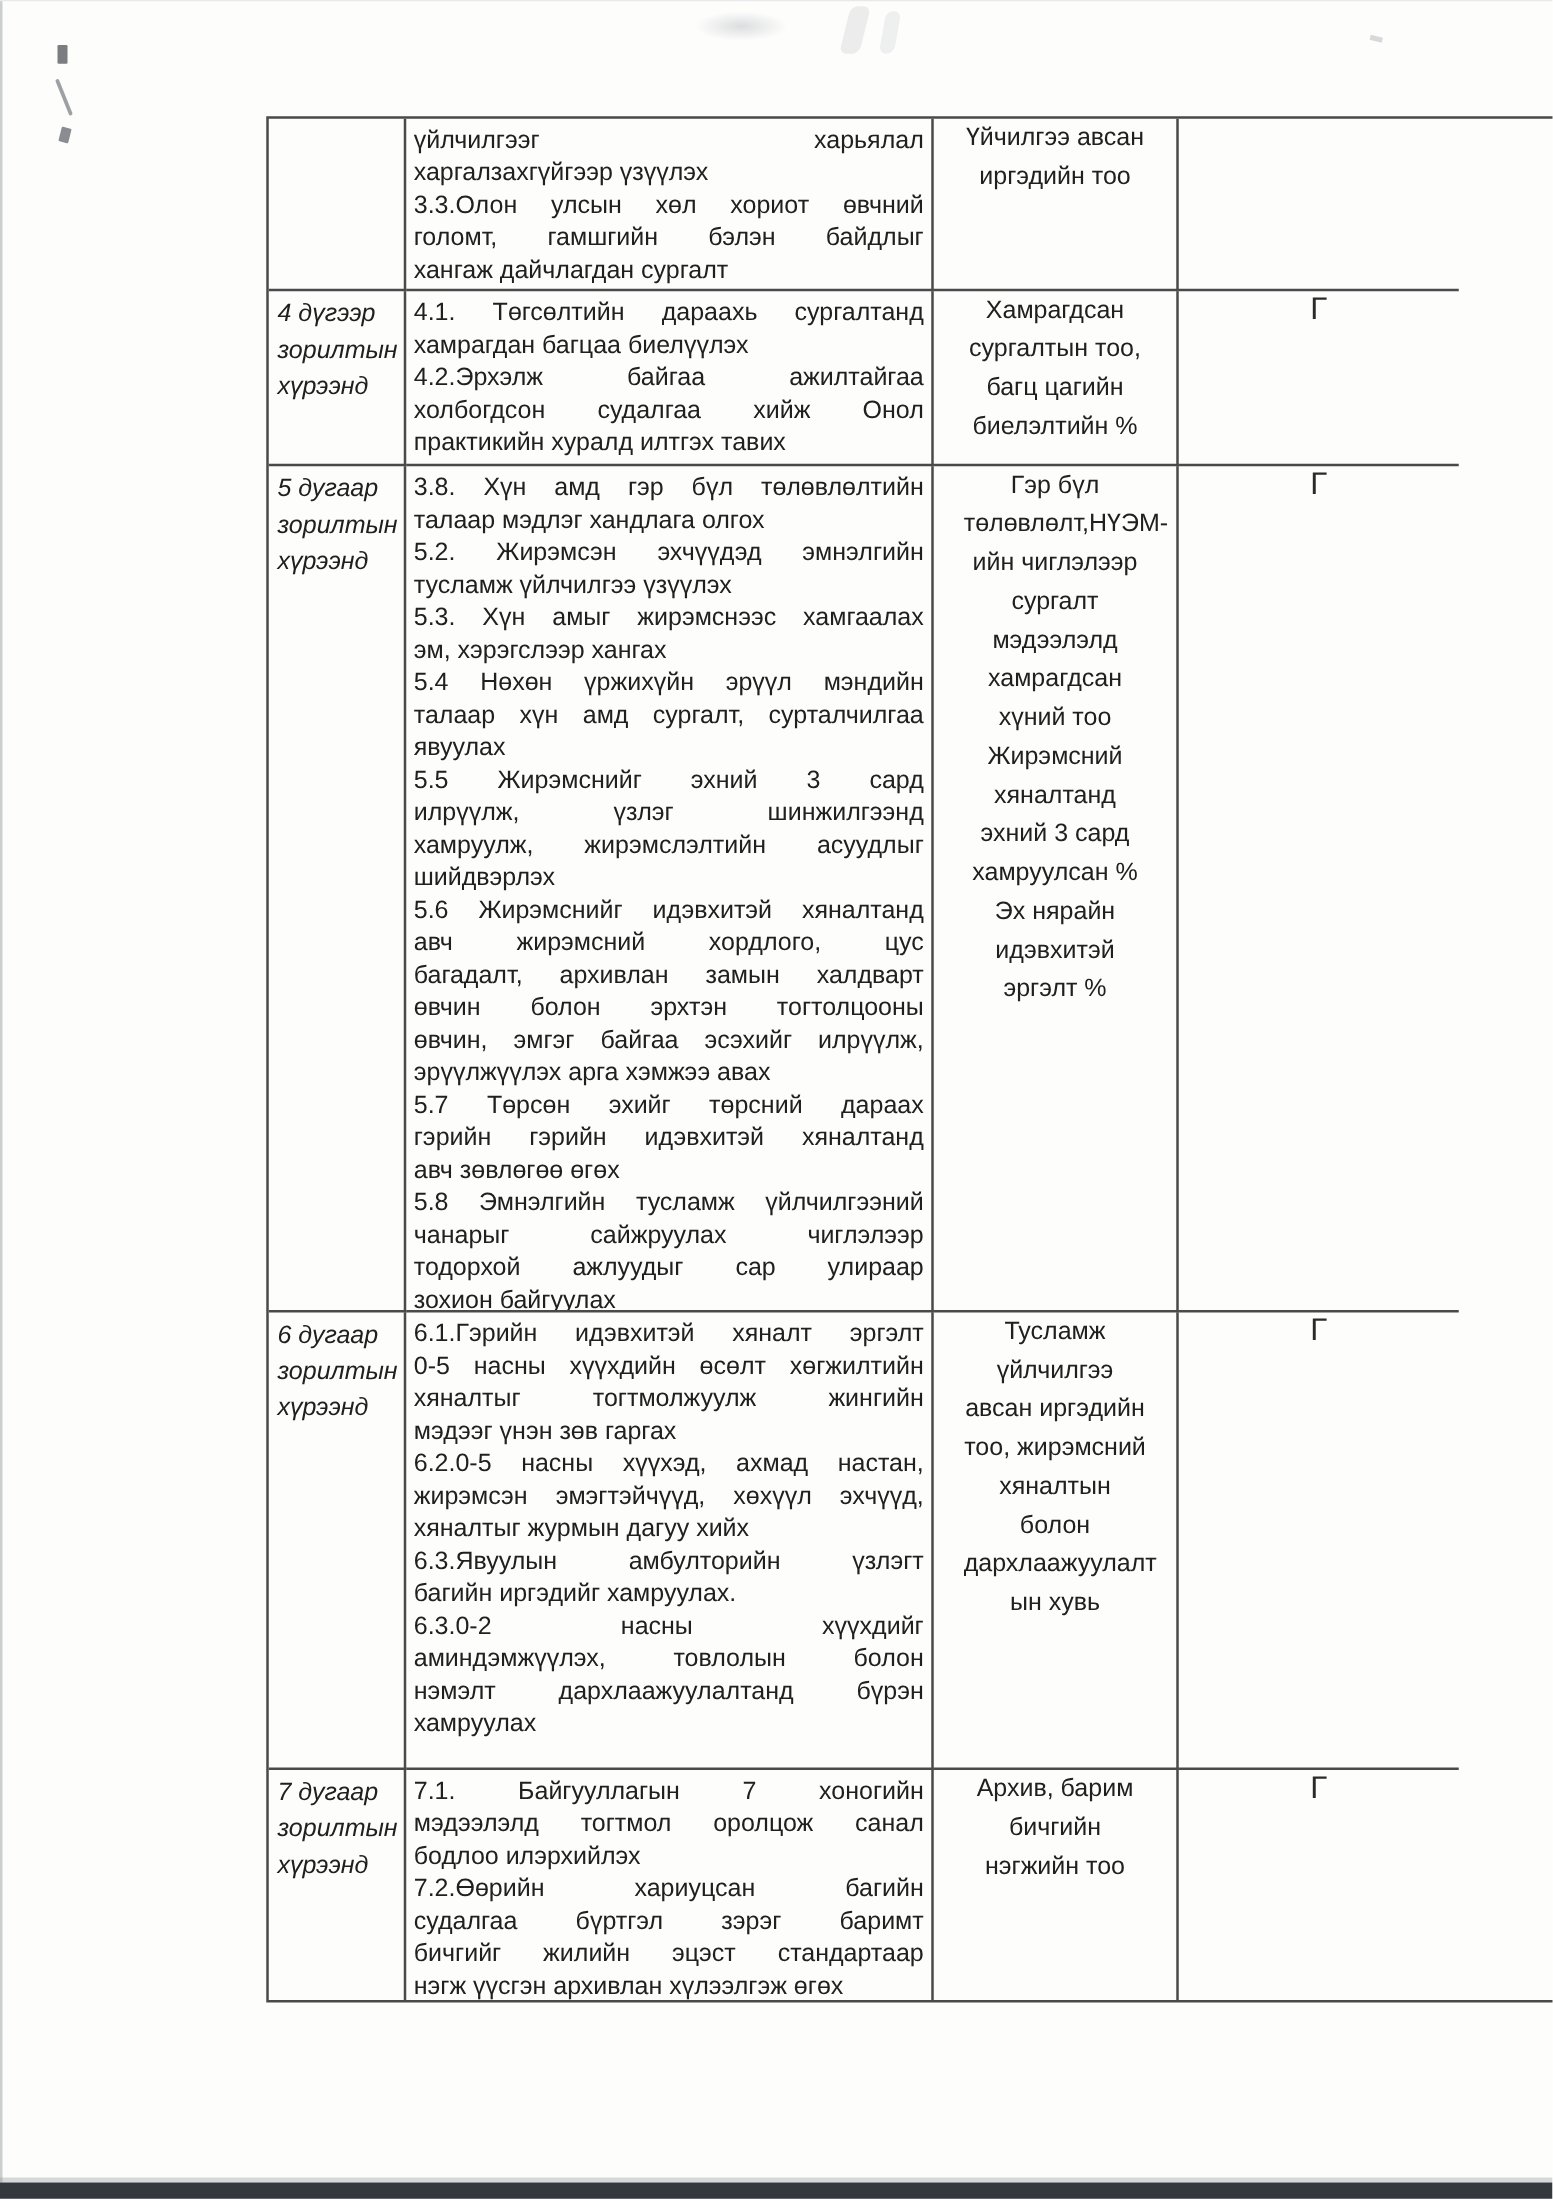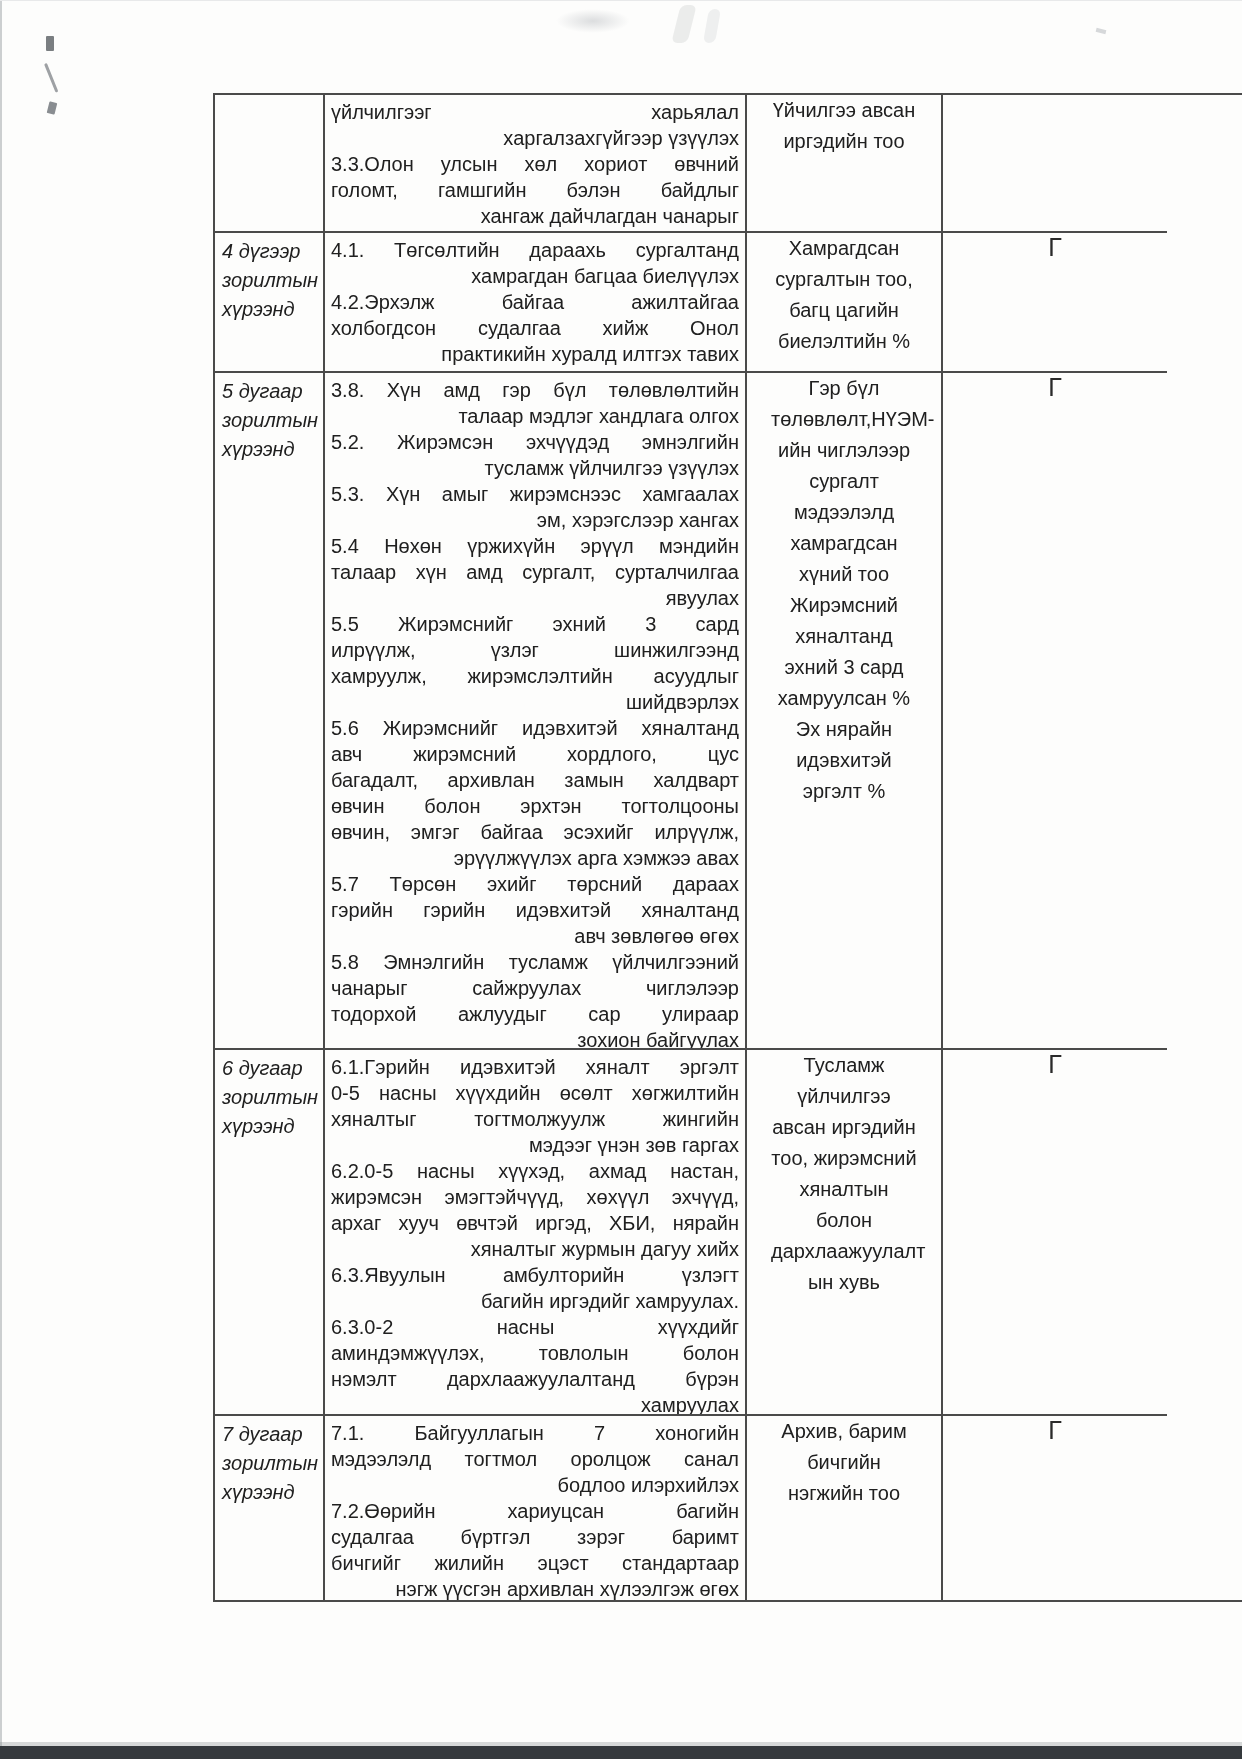--- a/index.html
+++ b/index.html
@@ -40,36 +40,36 @@
     margin-left:33px;
   }
   .cell { border-right:2px solid #4a4a4a; border-bottom:2px solid #4a4a4a; overflow:hidden; }
   .cell.no-r { border-right:none; }
   .cell.no-b { border-bottom:none; }
 
   .c-goal { font-size:20px; line-height:29px; padding:4px 2px 0 7px; letter-spacing:0;font-style:italic; }
   .c-act  { padding:4px 6px 0 6px; }
   .c-act .line { font-size:20px; line-height:26px; white-space:normal; }
   .c-act .jl { text-align:justify; text-align-last:justify; }
-  .c-act .ll { text-align:right; }
+  .c-act .ll { text-align:left; }
   .c-ind  { font-size:20px; line-height:31px; text-align:center; padding:0 24px; }
   .c-rate { text-align:center; font-size:25px; color:#2a2a2a; }
 </style>
 </head>
 <body>
 
 <div class="page">
   <div class="tbl" id="tbl">
       <div class="cell c-goal r0"></div>
       <div class="cell c-act r0">
         <div class="line jl">үйлчилгээг харьялал</div>
         <div class="line ll">харгалзахгүйгээр үзүүлэх</div>
         <div class="line jl">3.3.Олон улсын хөл хориот өвчний</div>
         <div class="line jl">голомт, гамшгийн бэлэн байдлыг</div>
-        <div class="line ll">хангаж дайчлагдан чанарыг</div>
+        <div class="line ll">хангаж дайчлагдан сургалт</div>
       </div>
       <div class="cell c-ind r0">
         <div class="ip">Үйчилгээ авсан иргэдийн тоо</div>
       </div>
       <div class="cell c-rate no-r r0">
         <div class="rating-mark"></div>
       </div>
       <div class="cell c-goal r1">4 дүгээр зорилтын хүрээнд</div>
       <div class="cell c-act r1">
         <div class="line jl">4.1. Төгсөлтийн дараахь сургалтанд</div>
@@ -122,21 +122,20 @@
         <div class="rating-mark">Г</div>
       </div>
       <div class="cell c-goal r3">6 дугаар зорилтын хүрээнд</div>
       <div class="cell c-act r3">
         <div class="line jl">6.1.Гэрийн идэвхитэй хяналт эргэлт</div>
         <div class="line jl">0-5 насны хүүхдийн өсөлт хөгжилтийн</div>
         <div class="line jl">хяналтыг тогтмолжуулж жингийн</div>
         <div class="line ll">мэдээг үнэн зөв гаргах</div>
         <div class="line jl">6.2.0-5 насны хүүхэд, ахмад настан,</div>
         <div class="line jl">жирэмсэн эмэгтэйчүүд, хөхүүл эхчүүд,</div>
-        <div class="line jl">архаг хууч өвчтэй иргэд, ХБИ, нярайн</div>
         <div class="line ll">хяналтыг журмын дагуу хийх</div>
         <div class="line jl">6.3.Явуулын амбулторийн үзлэгт</div>
         <div class="line ll">багийн иргэдийг хамруулах.</div>
         <div class="line jl">6.3.0-2 насны хүүхдийг</div>
         <div class="line jl">аминдэмжүүлэх, товлолын болон</div>
         <div class="line jl">нэмэлт дархлаажуулалтанд бүрэн</div>
         <div class="line ll">хамруулах</div>
       </div>
       <div class="cell c-ind r3">
         <div class="ip">Тусламж үйлчилгээ авсан иргэдийн тоо, жирэмсний хяналтын болон дархлаажуулалт ын хувь</div>

